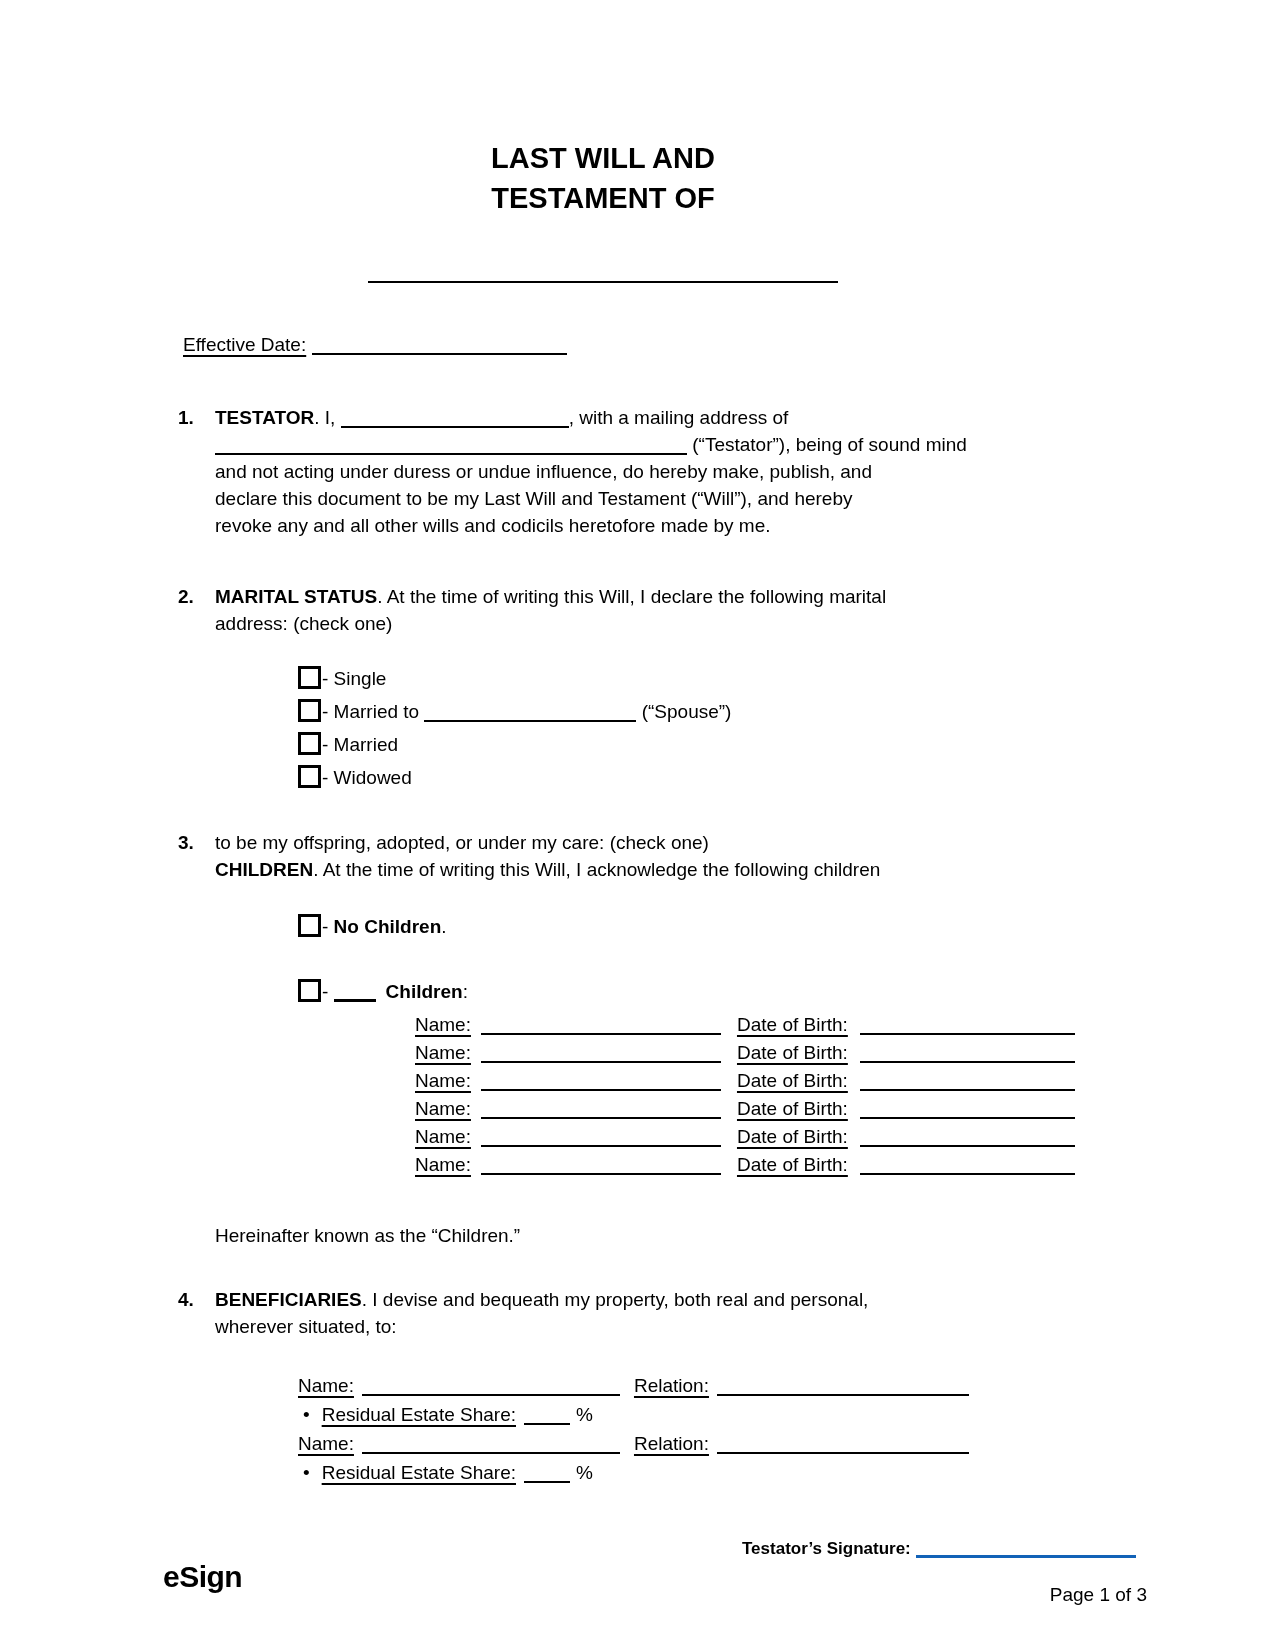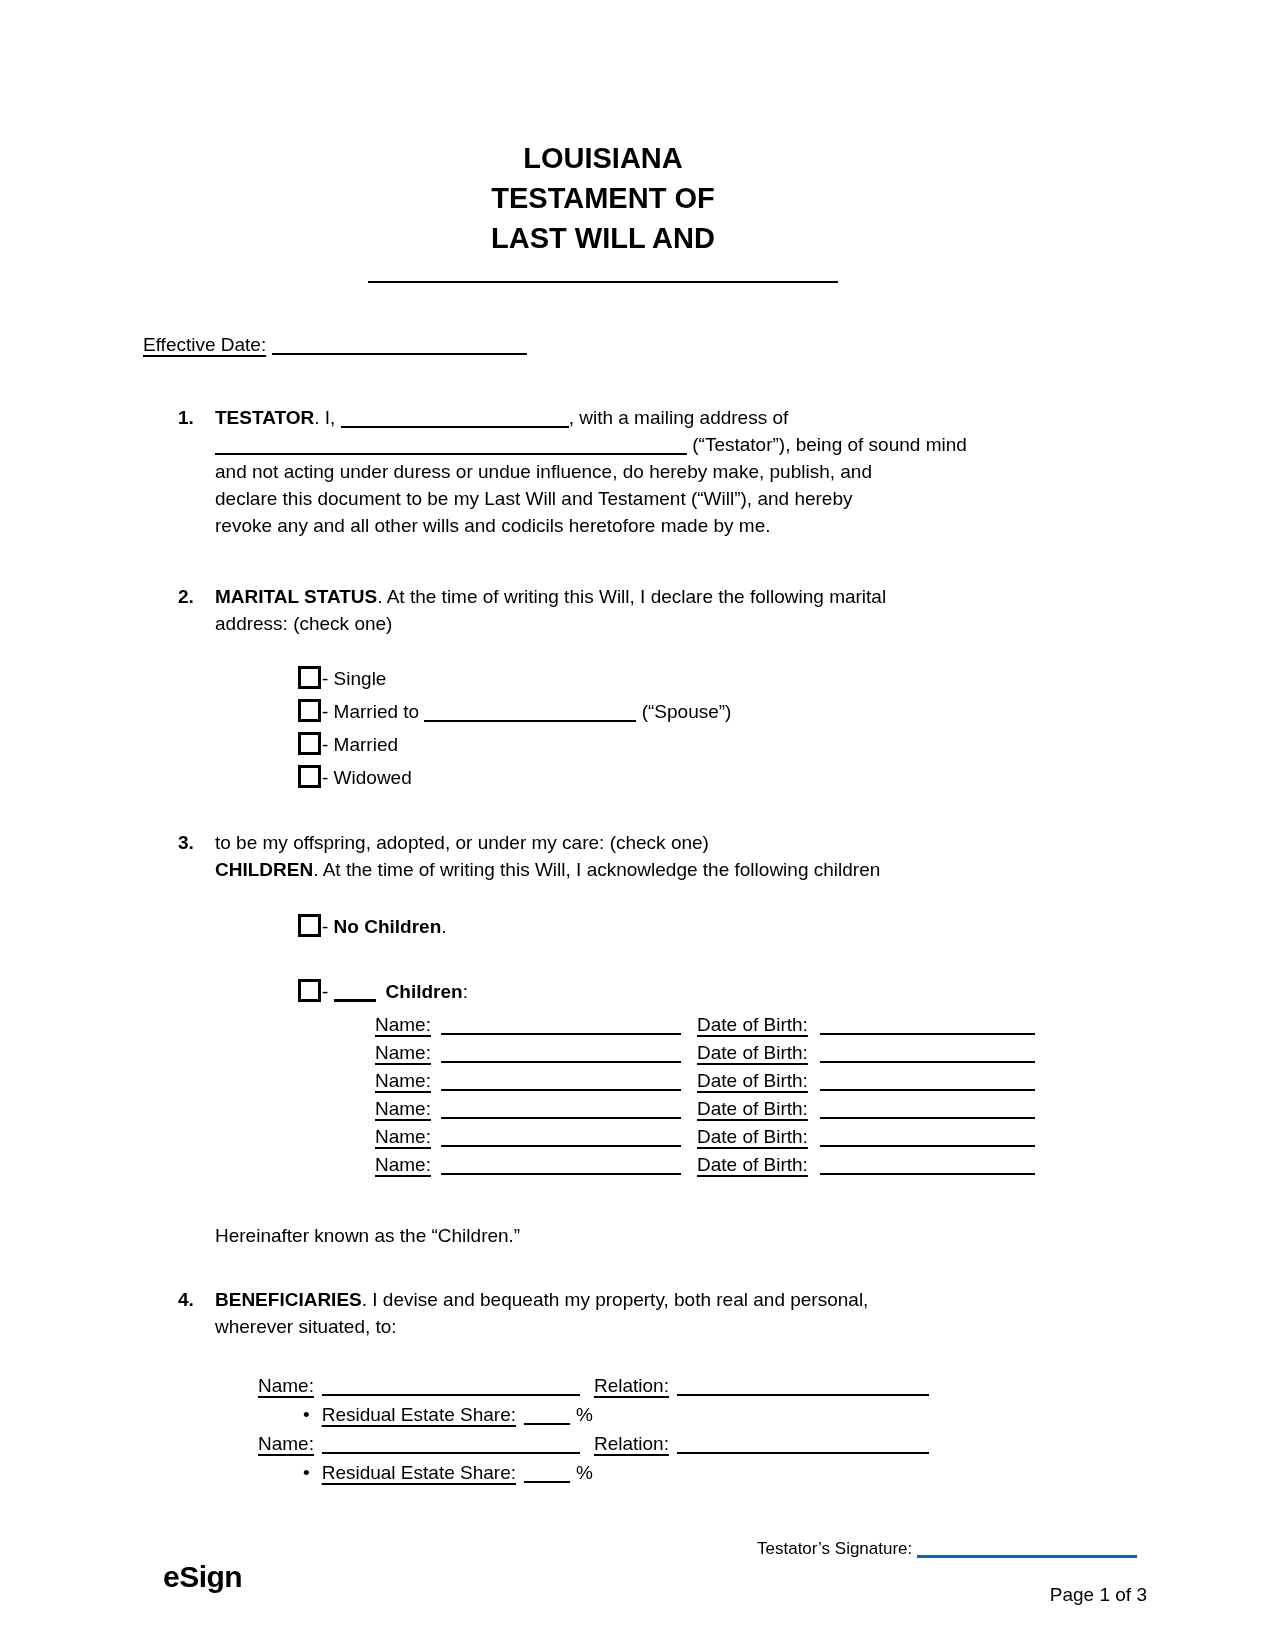--- a/index.html
+++ b/index.html
@@ -12,43 +12,42 @@
     overflow:hidden;
   }
   .abs{position:absolute;}
   .title{left:143px;top:138px;width:920px;text-align:center;
          font-weight:bold;font-size:29px;line-height:40px;}
   .centerline{left:143px;top:262px;width:920px;text-align:center;height:40px;}
   .bl{display:inline-block;height:0;border-bottom:2px solid #000;
       position:relative;top:4px;}
   .bl3{border-bottom-width:3px;}
   .blsig{border-bottom:3px solid #1262b7;}
-  .ul{text-decoration:underline;text-decoration-thickness:2px;text-underline-offset:4px;}
+  .ul{text-decoration:underline;text-decoration-thickness:2px;text-underline-offset:4px;margin-left:40px;}
   .sec{left:143px;width:990px;line-height:27px;}
   .num{position:absolute;left:35px;font-weight:bold;}
   .stx{margin-left:72px;}
   .b{font-weight:bold;}
   .cb{display:inline-block;width:17px;height:17px;border:3px solid #000;
       background:#fff;vertical-align:-4px;margin-right:1px;}
   .optrow{height:33px;line-height:33px;}
   .kidrow{height:28px;line-height:28px;white-space:nowrap;}
   .benerow{height:29px;line-height:29px;white-space:nowrap;}
-  .sig{left:742px;top:1540px;font-weight:normal;font-size:17px;line-height:17px;margin-left:15px;}
+  .sig{left:742px;top:1540px;font-weight:bold;font-size:17px;line-height:17px;}
   .esign{left:163px;top:1560px;font-weight:bold;font-size:30px;letter-spacing:-0.5px;}
   .pagenum{top:1584px;right:128px;font-size:19px;}
 </style>
 </head>
 <body>
 
 <div class="page">
 
   <div class="abs title">
-    <div>LOUISIANA</div>
+    <div>LAST WILL AND</div>
     <div>TESTAMENT OF</div>
-    <div>LAST WILL AND</div>
   </div>
 
   <div class="abs centerline"><span class="bl" style="width:470px"></span></div>
 
   <div class="abs" style="left:143px;top:331px;line-height:27px;"><span class="ul">Effective Date:</span> <span class="bl" style="width:255px"></span></div>
 
   <div class="abs sec" style="top:404px">
     <span class="num">1.</span>
     <div class="stx">
       <div><span class="b">TESTATOR</span><span>. I, </span><span class="bl" style="width:228px"></span><span>, with a mailing address of</span></div>

